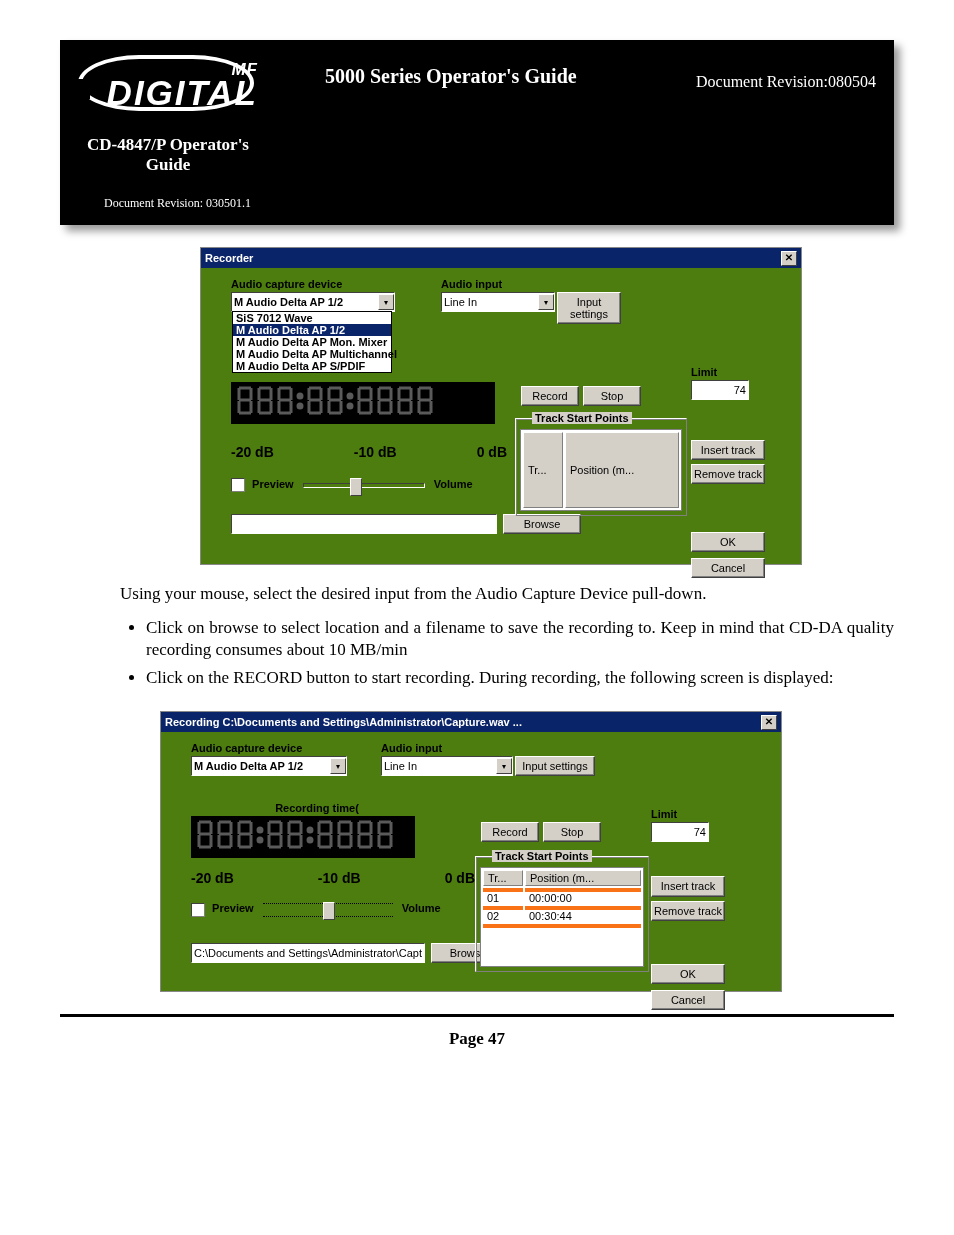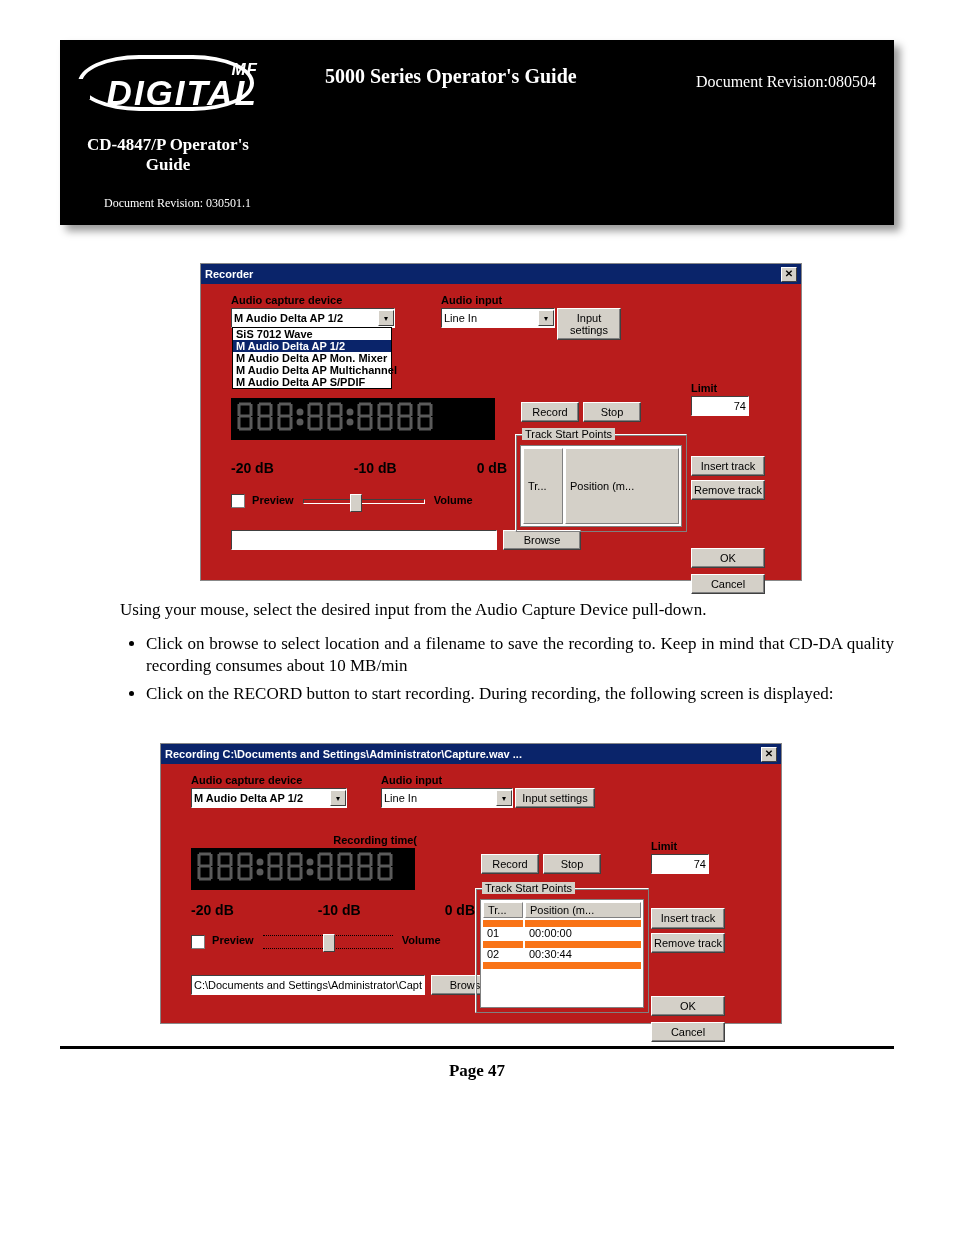--- a/index.html
+++ b/index.html
@@ -94,24 +94,24 @@
     position: absolute;
     left: 44px;
     top: 156px;
     font-size: 12px;
     font-family: 'Times New Roman', serif;
   }
 
   
   .dialog {
     border: 1px solid #888;
-    background: #b91c1c;
+    background: #4d7c0f;
     font-family: 'MS Sans Serif', Tahoma, Arial, sans-serif;
     font-size: 11px;
-    margin: 38px 0 18px 140px;
+    margin: 22px 0 18px 140px;
     width: 600px;
     position: relative;
   }
   .dialog-title {
     background: #0a246a;
     background: linear-gradient(to right, #0a246a, #a6caf0 300px, #0a246a 0);
     background: #08216b;
     background: linear-gradient(to bottom,#3b5998 0,#08216b 100%);
     background: #0a246a;
     color: #fff;
@@ -180,24 +180,24 @@
     position:relative;
   }
   .db-scale{display:flex;justify-content:space-between;font-weight:bold;font-size:14px;padding:2px 0;width:276px}
   .groupbox{
     border:1px solid #808080;
     border-top-color:#fff;border-left-color:#fff;
     
     box-shadow:inset 1px 1px #808080;
     position:relative;padding:10px 4px 4px 4px;
   }
-  .groupbox .legend{position:absolute;top:-7px;left:6px;background:#d4d0c8;padding:0 3px;font-weight:normal;font-size:11px}
+  .groupbox .legend{position:absolute;top:-7px;left:16px;background:#d4d0c8;padding:0 3px;font-weight:bold;font-size:11px}
   .tbl{border:1px solid #808080;background:#fff;font-size:11px}
   .tbl th{background:#d4d0c8;border:1px solid #fff;border-right-color:#808080;border-bottom-color:#808080;font-weight:normal;padding:1px 4px;text-align:left;font-size:11px}
-  .tbl td{border-top:7px solid #f97316;padding:0 4px}
+  .tbl td{border-top:4px solid #f97316;padding:0 4px}
   .chk{width:12px;height:12px;border:1px solid #808080;border-top-color:#404040;border-left-color:#404040;background:#fff;display:inline-block;vertical-align:middle;margin-right:4px}
   .slider{height:3px;border:1px solid #808080;border-top-color:#404040;border-left-color:#404040;border-bottom-color:#fff;border-right-color:#fff;width:120px;position:relative;display:inline-block;vertical-align:middle;margin:0 6px}
   .slider .thumb{position:absolute;top:-6px;width:10px;height:16px;background:#d4d0c8;border:1px solid #fff;border-right-color:#404040;border-bottom-color:#404040}
   .slider.dotted{border-top:1px dotted #000;border-bottom:1px dotted #000;border-left:none;border-right:none;height:12px}
 
   .body-text{
     font-size: 17px;
     font-family: 'Times New Roman', serif;
     margin: 12px 0 12px 60px;
     text-align: justify;
@@ -405,21 +405,21 @@
           <div class="combo" style="width:126px">
             <span>Line In</span>
             <span class="arrow"></span>
           </div>
           <div class="win-btn" style="width:78px;margin-left:2px">Input settings</div>
         </div>
       </div>
     </div>
 
     <div style="position:relative;margin-top:26px">
-      <div class="lbl" style="text-align:right;width:200px;margin-left:26px">Recording time(</div>
+      <div class="lbl" style="text-align:center;width:200px;margin-left:26px">Recording time(</div>
       <div class="seg-display" style="width:224px;height:42px">
         <svg width="210" height="30">
           <g fill="none" stroke="#5a5a5a" stroke-width="3">
            <g transform="translate(0,0)">
                 <path d="M2 2 h12 M2 14 h12 M2 27 h12 M2 2 v12 M14 2 v12 M2 15 v12 M14 15 v12"></path>
               </g>
            <g transform="translate(20,0)">
                 <path d="M2 2 h12 M2 14 h12 M2 27 h12 M2 2 v12 M14 2 v12 M2 15 v12 M14 15 v12"></path>
               </g>
            <g transform="translate(40,0)">

